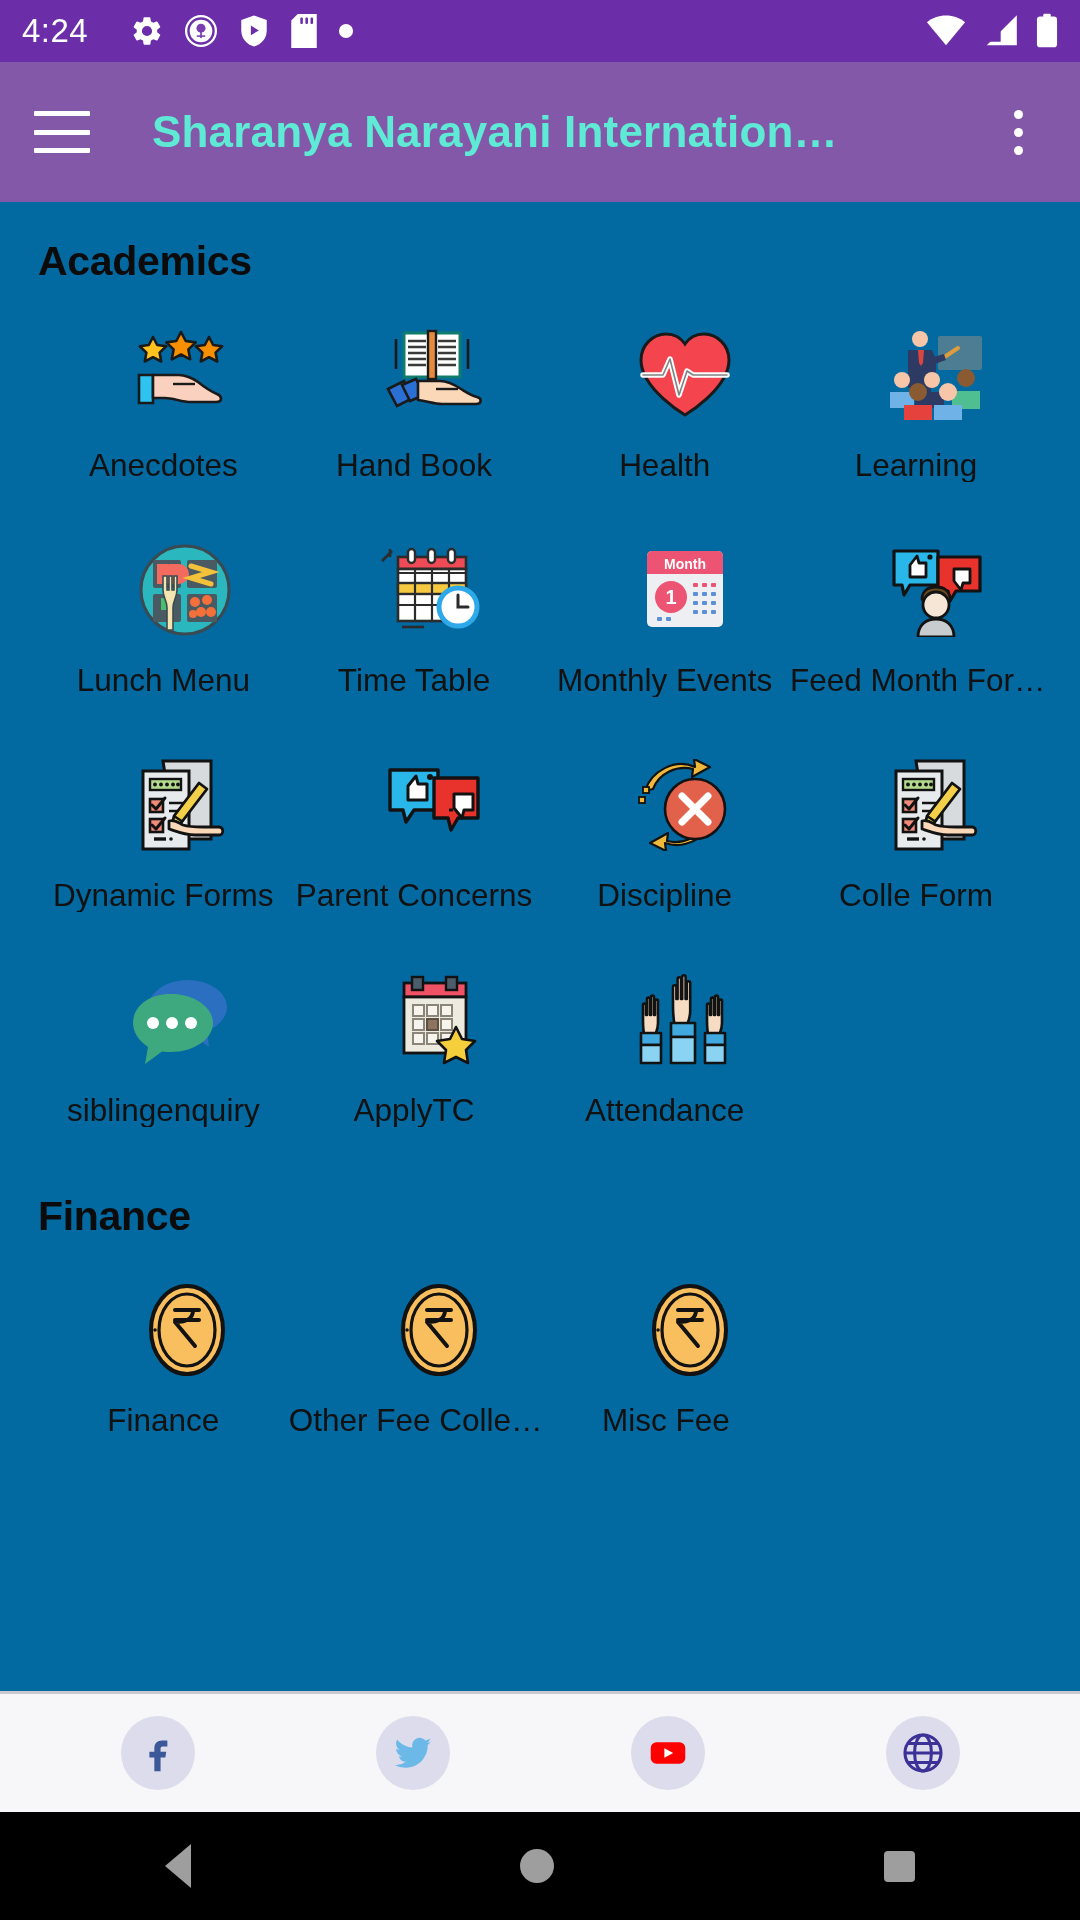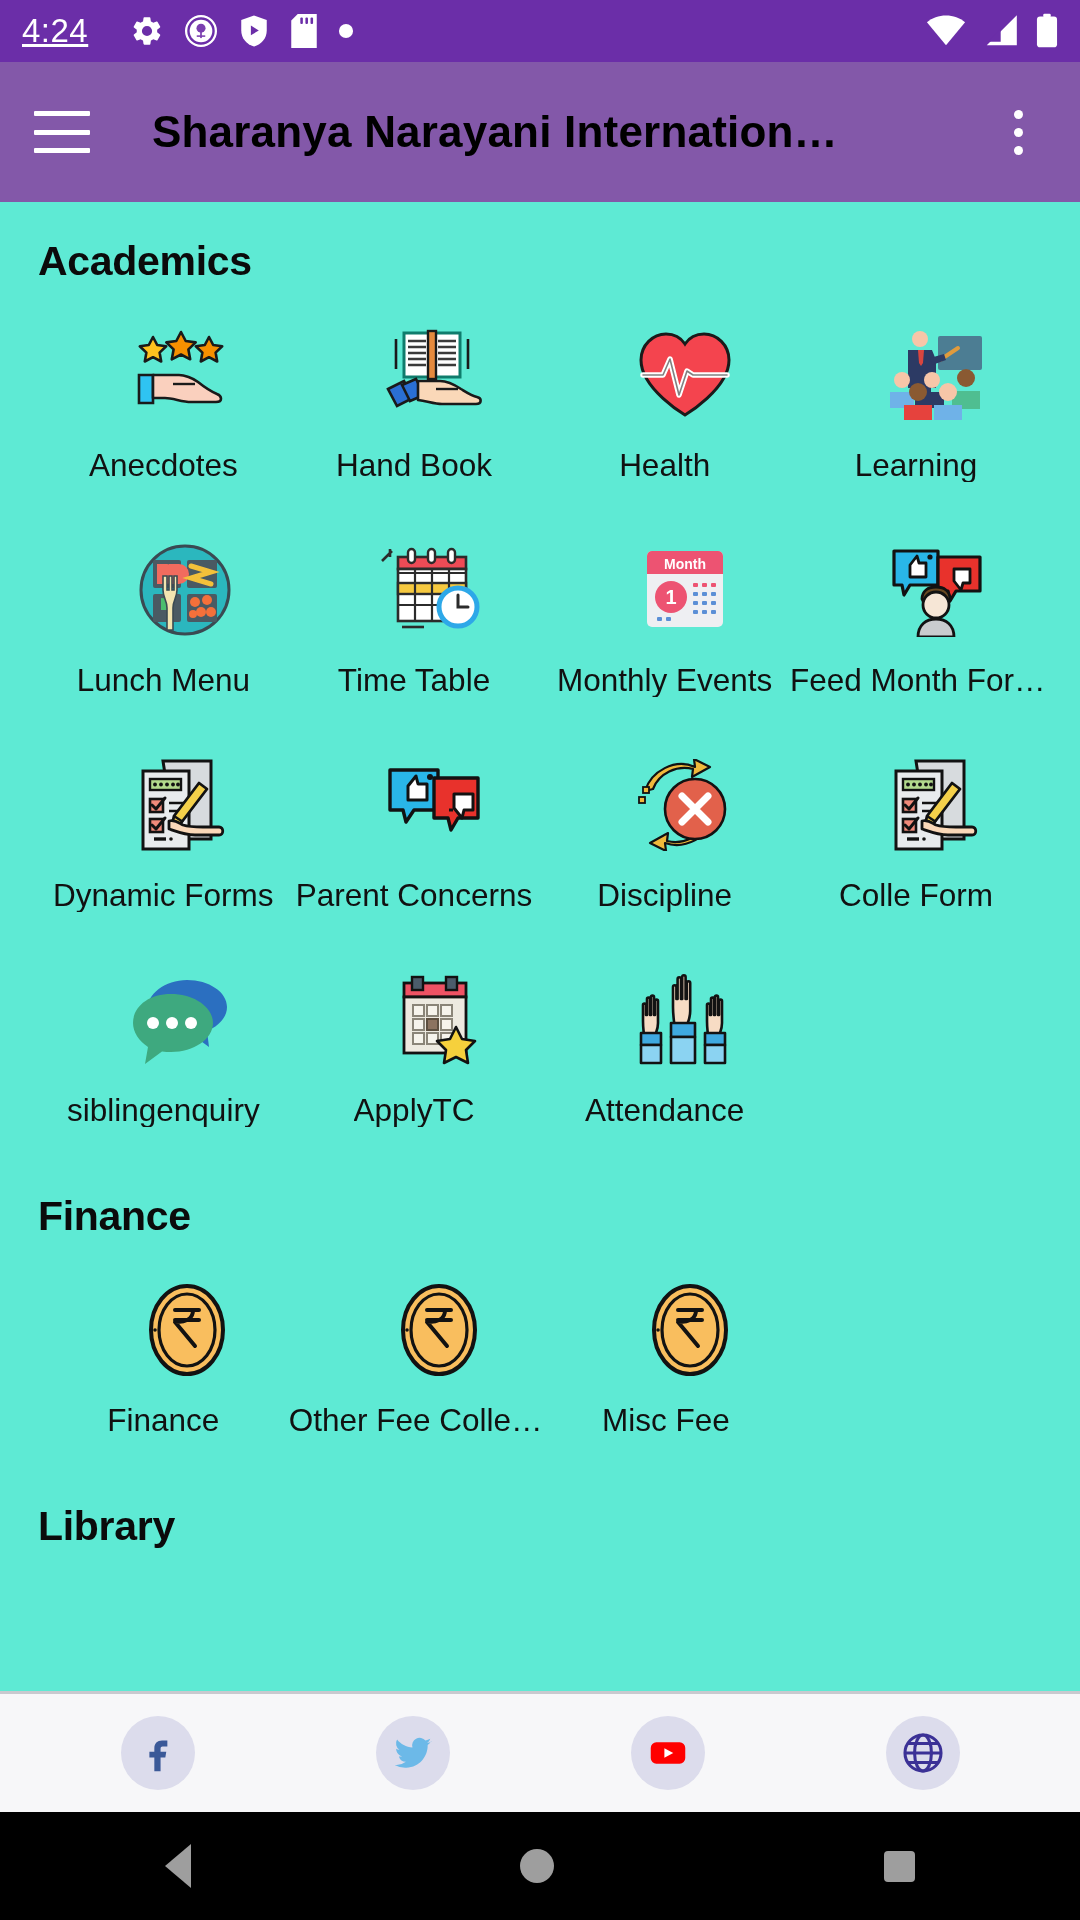--- a/index.html
+++ b/index.html
@@ -7,44 +7,44 @@
     width:1080px; height:1920px;
     background:#ffffff;
     font-family:"Liberation Sans", sans-serif;
     overflow:hidden;
   }
   #screen { position:relative; width:1080px; height:1920px; display:flex; flex-direction:column; background:#fff; }
 
   
   .statusbar {
     height:62px; background:#6B2EA8; color:#fff;
-    display:flex; align-items:center; padding:0 22px; flex:0 0 auto;text-decoration:underline;
+    display:flex; align-items:center; padding:0 22px; flex:0 0 auto;
   }
   .sb-time { font-size:33px; font-weight:400; letter-spacing:.5px; margin-right:22px; }
   .sb-left { display:flex; align-items:center; gap:20px; }
   .sb-spacer { flex:1; }
   .sb-right { display:flex; align-items:center; gap:16px; }
   .sb-icon { display:flex; align-items:center; justify-content:center; }
 
   
   .appbar {
     height:140px; background:#8358A9; color:#fff;
     display:flex; align-items:center; padding:0 34px; flex:0 0 auto;
   }
   .hamburger { width:56px; height:42px; display:flex; flex-direction:column; justify-content:space-between; cursor:pointer; flex:0 0 auto; }
   .hamburger i { display:block; height:5px; background:#fff; border-radius:1px; width:100%; }
   .appbar-title {
-    flex:1; margin-left:62px; font-size:44px; font-weight:700; color:#000000;
+    flex:1; margin-left:62px; font-size:44px; font-weight:700; color:#5eead4;
     white-space:nowrap; overflow:hidden; letter-spacing:.2px;
   }
   .overflow { width:56px; height:56px; display:flex; flex-direction:column; align-items:center; justify-content:center; gap:9px; flex:0 0 auto; cursor:pointer;}
   .overflow i { width:9px; height:9px; border-radius:50%; background:#fff; display:block; }
 
   
-  .content { flex:1; overflow:hidden; background:#5eead4; padding:0 38px; position:relative; }
+  .content { flex:1; overflow:hidden; background:#0369a1; padding:0 38px; position:relative; }
   .section-title {
     font-size:41px; font-weight:700; color:#0b0b0b;
     margin-top:36px; margin-bottom:12px; letter-spacing:-.3px;
   }
   .grid { display:grid; grid-template-columns:repeat(4,1fr); }
   .cell {
     display:flex; flex-direction:column; align-items:center; justify-content:flex-start;
     padding-top:26px; height:215px; cursor:pointer;
   }
   .cell .art { height:104px; width:140px; display:flex; align-items:center; justify-content:flex-end; }
@@ -501,21 +501,20 @@
             <ellipse cx="46" cy="48" rx="28" ry="36" fill="none" stroke="#121212" stroke-width="3.2"></ellipse>
             <path d="M34 28h24M34 38h24M52 28c0 10-8 12-18 12l20 24" stroke="#121212" stroke-width="4" fill="none" stroke-linecap="round" stroke-linejoin="round"></path>
             <circle cx="14" cy="48" r="1.8" fill="#121212"></circle>
           </svg>
         </div>
         <div class="lbl">Misc Fee</div>
       </div>
       <div class="cell"></div>
     </div>
 
-    <div class="section-title">Library</div>
   </div>
 
   <div class="divider"></div>
 
   <div class="socialbar">
     <div class="sbtn">
       <svg width="44" height="44" viewBox="0 0 24 24">
           <path d="M14.5 8.4h2.6V5.2h-2.9c-2.6 0-4.2 1.6-4.2 4.2v1.9H7.3v3.2H10V22h3.4v-7.5h2.6l.5-3.2h-3.1V9.7c0-.9.4-1.3 1.1-1.3z" fill="#3B5998"></path>
         </svg>
     </div>

